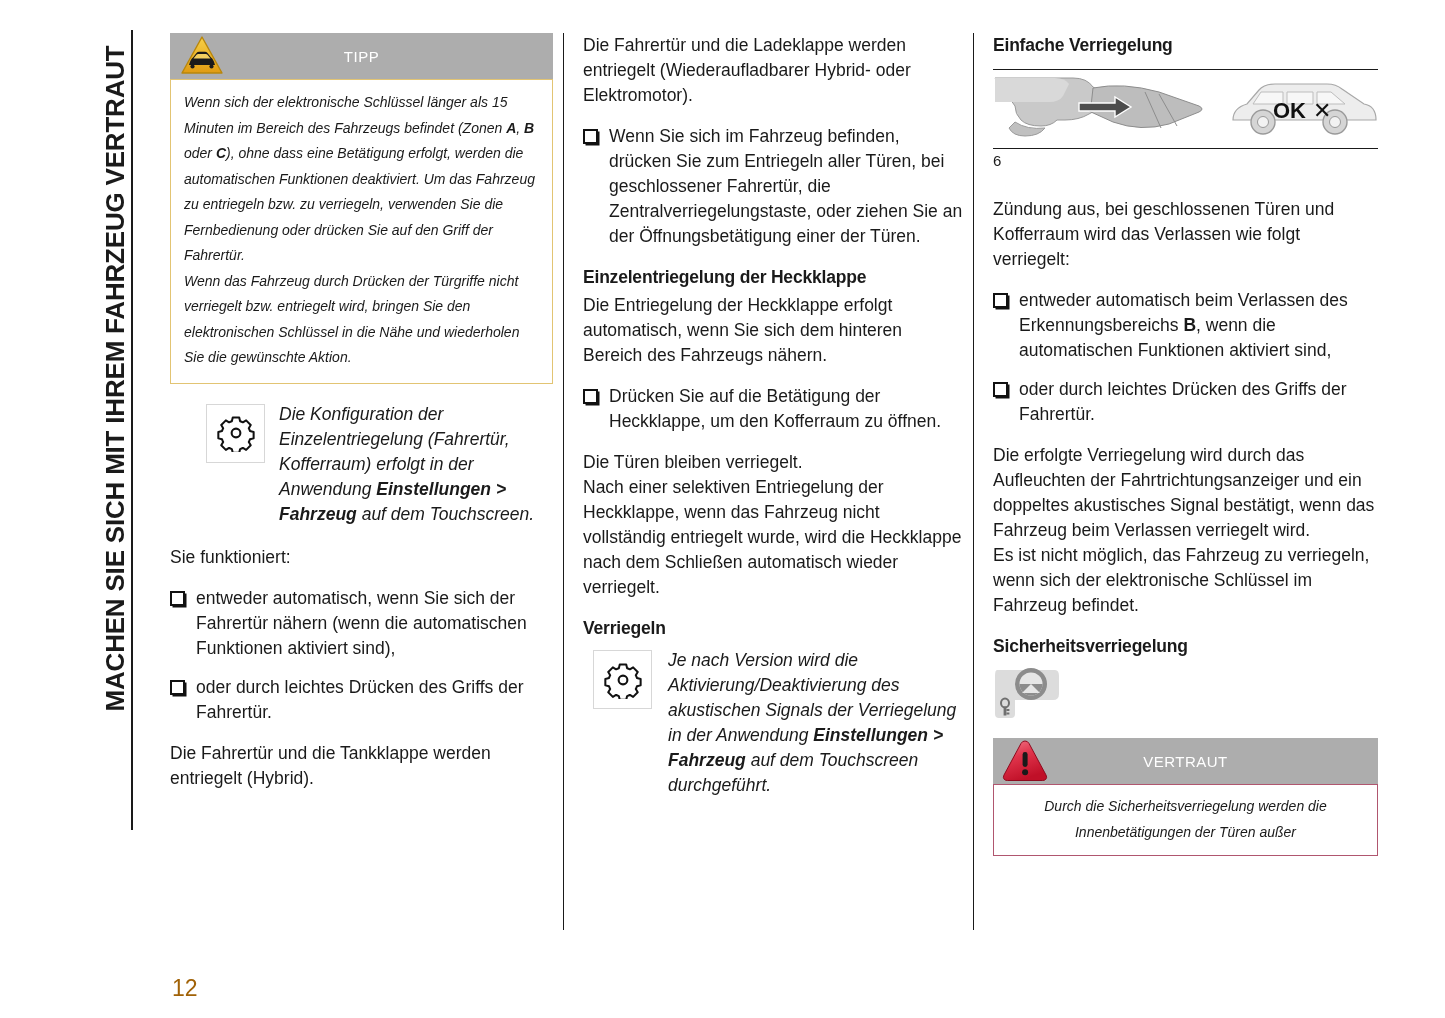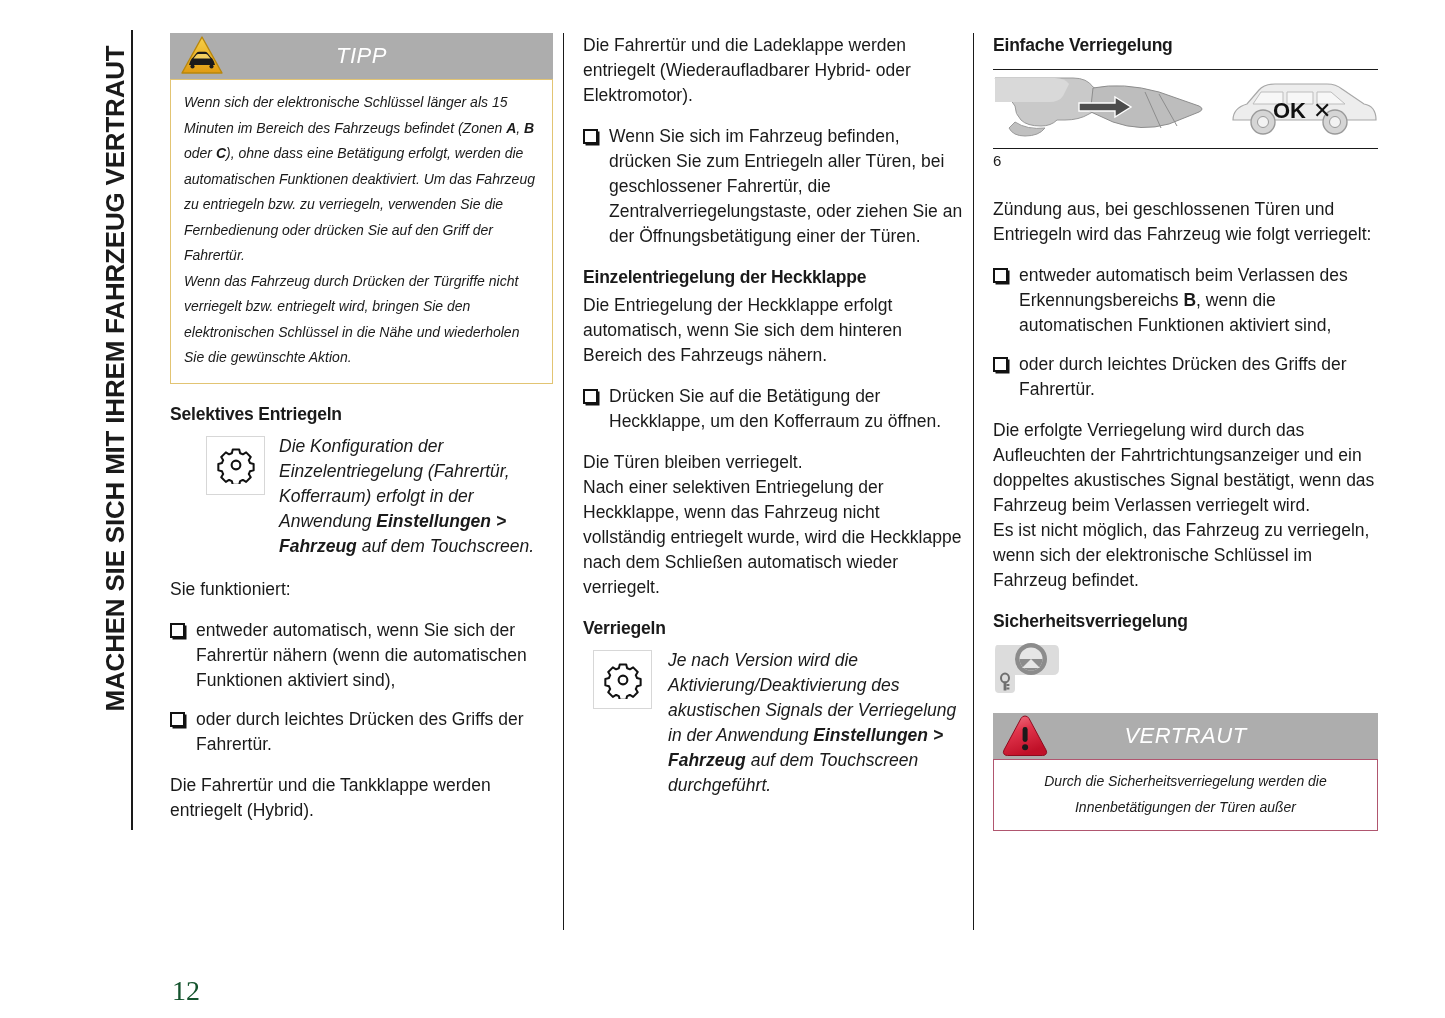--- a/index.html
+++ b/index.html
@@ -112,22 +112,21 @@
     position: relative;
     height: 46px;
     background: #adadad;
     display: flex;
     align-items: center;
     margin-bottom: 0;
   }
   .banner .banner-label {
     width: 100%;
     text-align: center;
-    font-style: italic;
-    font-size: 22px;
+    font-size: 15px;
     color: #ffffff;
     letter-spacing: 0.5px;
   }
   .banner .banner-icon {
     position: absolute;
     left: 8px;
     top: -1px;
     width: 48px;
     height: 46px;
   }
@@ -192,23 +191,22 @@
   }
 
   
   .wheel-pic { margin: 6px 0 14px 0; height: 60px; }
 
   
   .page-number {
     position: absolute;
     left: 172px;
     top: 975px;
-    font-size: 28px;
-    color: #14532d;
-    font-family: Liberation Serif, serif;
+    font-size: 23px;
+    color: #a16207;
   }
 </style>
 </head>
 <body>
 
 <div class="side-tab">
   <div class="side-tab-rule"></div>
   <div class="side-tab-text">MACHEN SIE SICH MIT IHREM FAHRZEUG VERTRAUT</div>
 </div>
 
@@ -233,21 +231,20 @@
         <path d="M15.5 26.5 l3 -3.7 q0.6 -0.8 1.6 -0.8 h7.8 q1 0 1.6 0.8 l3 3.7 z" fill="#f3cf5f"></path>
       </svg>
     </span>
     <span class="banner-label">TIPP</span>
   </div>
 
   <div class="callout">
     <span id="tip-callout-text">Wenn sich der elektronische Schlüssel länger als 15 Minuten im Bereich des Fahrzeugs befindet (Zonen <b>A</b>, <b>B</b> oder <b>C</b>), ohne dass eine Betätigung erfolgt, werden die automatischen Funktionen deaktiviert. Um das Fahrzeug zu entriegeln bzw. zu verriegeln, verwenden Sie die Fernbedienung oder drücken Sie auf den Griff der Fahrertür.<br>Wenn das Fahrzeug durch Drücken der Türgriffe nicht verriegelt bzw. entriegelt wird, bringen Sie den elektronischen Schlüssel in die Nähe und wiederholen Sie die gewünschte Aktion.</span>
   </div>
 
-  <h3 class="sub">Selektives Entriegeln</h3>
 
   <div class="gearnote">
     <span class="gearbox">
       <svg width="38" height="38" viewBox="0 0 40 40">
         <path d="M16.5 3.2 h7 l1 4.0 a13 13 0 0 1 3.0 1.25 l3.5 -2.1 l5.0 5.0 l-2.1 3.5 a13 13 0 0 1 1.25 3.0 l4.0 1 v7 l-4.0 1 a13 13 0 0 1 -1.25 3.0 l2.1 3.5 l-5.0 5.0 l-3.5 -2.1 a13 13 0 0 1 -3.0 1.25 l-1 4.0 h-7 l-1 -4.0 a13 13 0 0 1 -3.0 -1.25 l-3.5 2.1 l-5.0 -5.0 l2.1 -3.5 a13 13 0 0 1 -1.25 -3.0 l-4.0 -1 v-7 l4.0 -1 a13 13 0 0 1 1.25 -3.0 l-2.1 -3.5 l5.0 -5.0 l3.5 2.1 a13 13 0 0 1 3.0 -1.25 z" fill="none" stroke="#111" stroke-width="2.2" stroke-linejoin="round" transform="translate(0,0) scale(0.97) translate(0.6,0.6)"></path>
         <circle cx="20" cy="20" r="4.6" fill="none" stroke="#111" stroke-width="2.2"></circle>
       </svg>
     </span>
     <div class="gtext" id="gear-note-left-text">Die Konfiguration der Einzelentriegelung (Fahrertür, Kofferraum) erfolgt in der Anwendung <b>Einstellungen &gt; Fahrzeug</b> auf dem Touchscreen.</div>
   </div>
@@ -324,21 +321,21 @@
           <circle cx="110" cy="46" r="5.5" fill="#f2f2f2" stroke="#9a9a9a" stroke-width="1"></circle>
           <text x="48" y="42" font-family="Liberation Sans, sans-serif" font-size="22" font-weight="bold" fill="#111">OK</text>
           <text x="88" y="42" font-family="Liberation Sans, sans-serif" font-size="22" fill="#111">✕</text>
         </g>
       </svg>
     </div>
     <div class="fig-rule"></div>
     <figcaption class="fig-num">6</figcaption>
   </figure>
 
-  <p class="body" style="margin-top:28px;">Zündung aus, bei geschlossenen Türen und Entriegeln wird das Fahrzeug wie folgt verriegelt:</p>
+  <p class="body" style="margin-top:28px;">Zündung aus, bei geschlossenen Türen und Kofferraum wird das Verlassen wie folgt verriegelt:</p>
 
   <ul class="sqlist" id="right-bullets">
       <li><span class="sqbullet"></span><span>entweder automatisch beim Verlassen des Erkennungsbereichs <b>B</b>, wenn die automatischen Funktionen aktiviert sind,</span></li>
       <li><span class="sqbullet"></span><span>oder durch leichtes Drücken des Griffs der Fahrertür.</span></li>
     </ul>
 
   <p class="body" style="margin-top:16px;white-space:pre-line;">Die erfolgte Verriegelung wird durch das Aufleuchten der Fahrtrichtungsanzeiger und ein doppeltes akustisches Signal bestätigt, wenn das Fahrzeug beim Verlassen verriegelt wird.
 Es ist nicht möglich, das Fahrzeug zu verriegeln, wenn sich der elektronische Schlüssel im Fahrzeug befindet.</p>
 
   <h3 class="sub">Sicherheitsverriegelung</h3>

